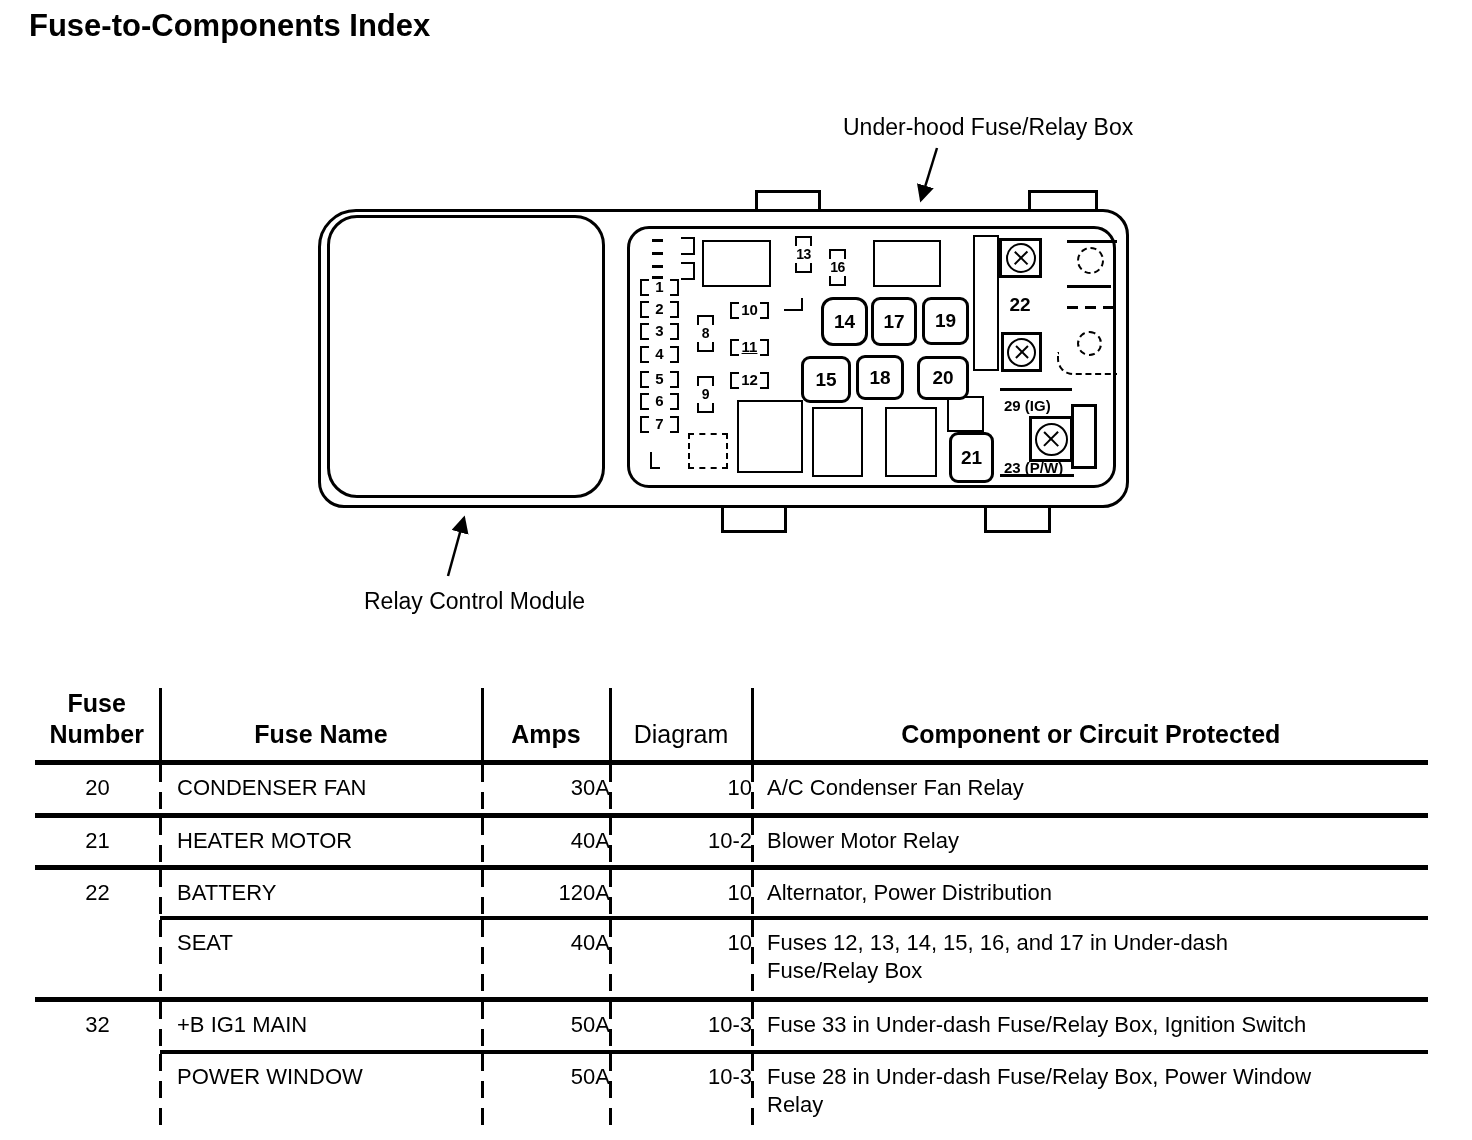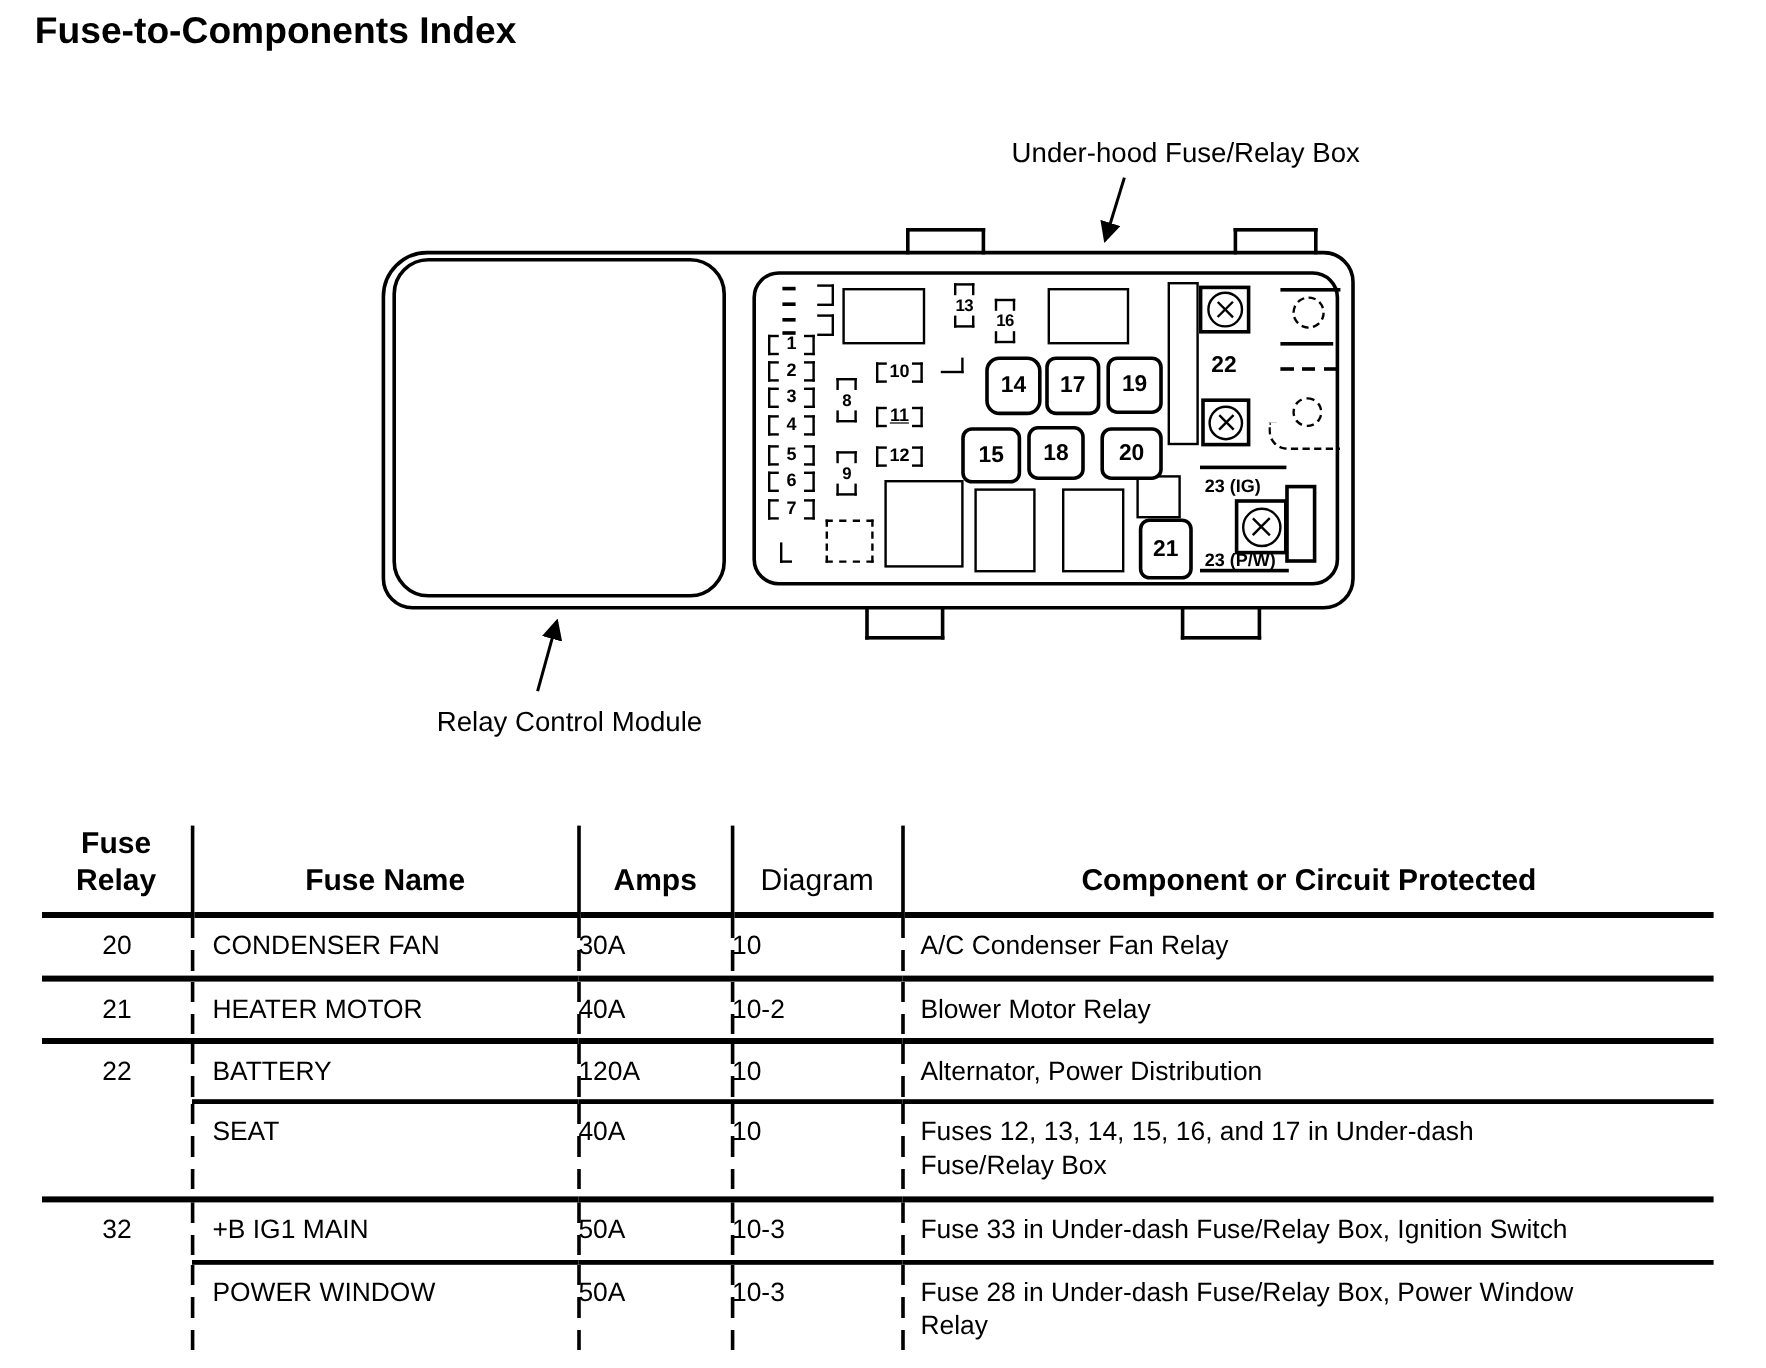--- a/index.html
+++ b/index.html
@@ -64,21 +64,21 @@
   .tbl th,.tbl td{padding:0;position:relative;font-size:22px;}
   .tbl th{font-weight:bold;font-size:25px;vertical-align:bottom;padding-bottom:11px;
           border-bottom:5px solid #000;line-height:1.22;}
   .tbl th.hreg{font-weight:normal;margin-left:13px;}
   .tbl th.sepS{border-left:3px solid #000;}
   .tbl tbody td{vertical-align:top;padding-top:9px;line-height:28px;}
   .tbl tbody td.sep::before{content:"";position:absolute;top:0;bottom:0;left:-1.5px;width:3px;
           background:repeating-linear-gradient(180deg,#000 0 17px,transparent 17px 27px);}
   .tbl .c1{text-align:center;}
   .tbl .c2{text-align:left;padding-left:17px;}
-  .tbl .c3,.tbl .c4{text-align:left;}
+  .tbl .c3,.tbl .c4{text-align:right;}
   .tbl .c5{text-align:left;padding-left:15px;}
   .tbl th.c2,.tbl th.c3,.tbl th.c5{text-align:center;padding-left:0;}
   .tbl th.c4{text-align:center;}
   tr.r0 td{border-bottom:5px solid #000;height:39px;}
   tr.r1 td{border-bottom:5px solid #000;height:38px;}
   tr.r2 td{border-bottom:4px solid #000;height:37px;}
   tr.r3 td{border-bottom:5px solid #000;height:68px;}
   tr.r4 td{border-bottom:4px solid #000;height:39px;}
   tr.r5 td{border-bottom:none;height:62px;}
   td.rs5{border-bottom:5px solid #000 !important;}
@@ -228,21 +228,21 @@
     <div class="abs t22label" style="left:999px;top:294px;width:42px;">22</div>
 
     <div class="abs hline" style="left:1067px;top:240px;width:50px;"></div>
     <div class="abs hline" style="left:1067px;top:285px;width:44px;"></div>
     <div class="abs hline-d" style="left:1067px;top:306px;width:50px;"></div>
     <div class="abs dcirc" style="left:1077px;top:247px;width:23px;height:23px;"></div>
     <div class="abs dcirc" style="left:1077px;top:331px;width:21px;height:21px;"></div>
     <div class="abs cornerpanel" style="left:1057px;top:352px;width:58px;height:21px;"></div>
 
     <div class="abs hline" style="left:1000px;top:388px;width:72px;"></div>
-    <div class="abs slabel" style="left:1004px;top:397px;">23 (IG)</div>
+    <div class="abs slabel" style="left:1004px;top:397px;">29 (IG)</div>
     <div class="abs screw bold" style="left:1029px;top:416px;width:38px;height:40px;">
         <span class="c" style="width:29px;height:29px;"></span>
       </div>
     <div class="abs rect-thick" style="left:1071px;top:404px;width:20px;height:59px;"></div>
     <div class="abs slabel" style="left:1004px;top:459px;">23 (P/W)</div>
     <div class="abs hline" style="left:1000px;top:474px;width:74px;"></div>
 
     <svg id="arrows" width="1472" height="1140" viewBox="0 0 1472 1140">
       <defs>
         <marker id="ah" viewBox="0 0 10 10" refX="8.5" refY="5" markerWidth="7" markerHeight="7" orient="auto">
@@ -258,21 +258,21 @@
     <table class="tbl">
       <colgroup>
         <col style="width:125px">
           <col style="width:322px">
           <col style="width:128px">
         <col style="width:142px">
           <col style="width:676px">
       </colgroup>
       <thead>
         <tr>
-          <th class="c1">Fuse Relay</th>
+          <th class="c1">Fuse Number</th>
           <th class="c2 sepS">Fuse Name</th>
           <th class="c3 sepS">Amps</th>
           <th class="c4 sepS hreg">Diagram</th>
           <th class="c5 sepS">Component or Circuit Protected</th>
         </tr>
       </thead>
       <tbody>
         <tr class="r0">
           <td class="c1">20</td>
           <td class="c2 sep">CONDENSER FAN</td>

